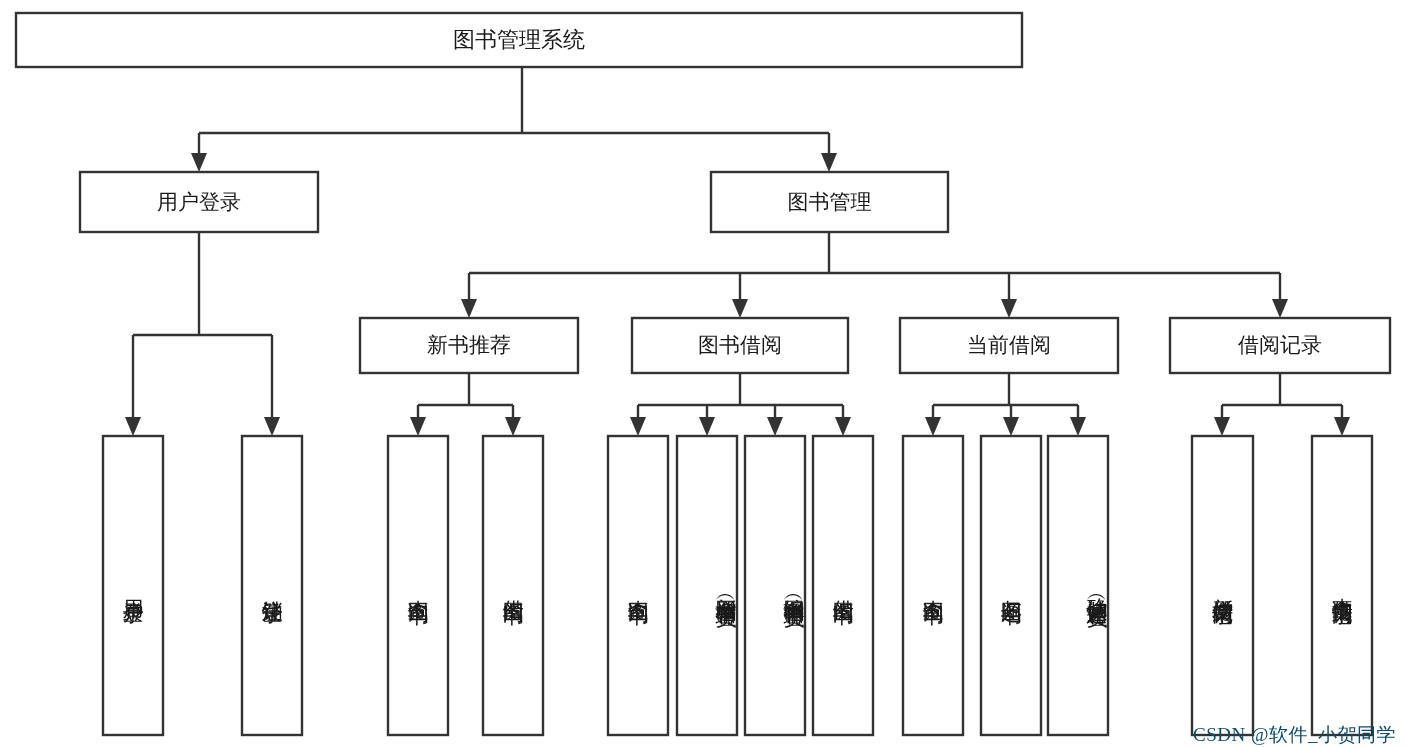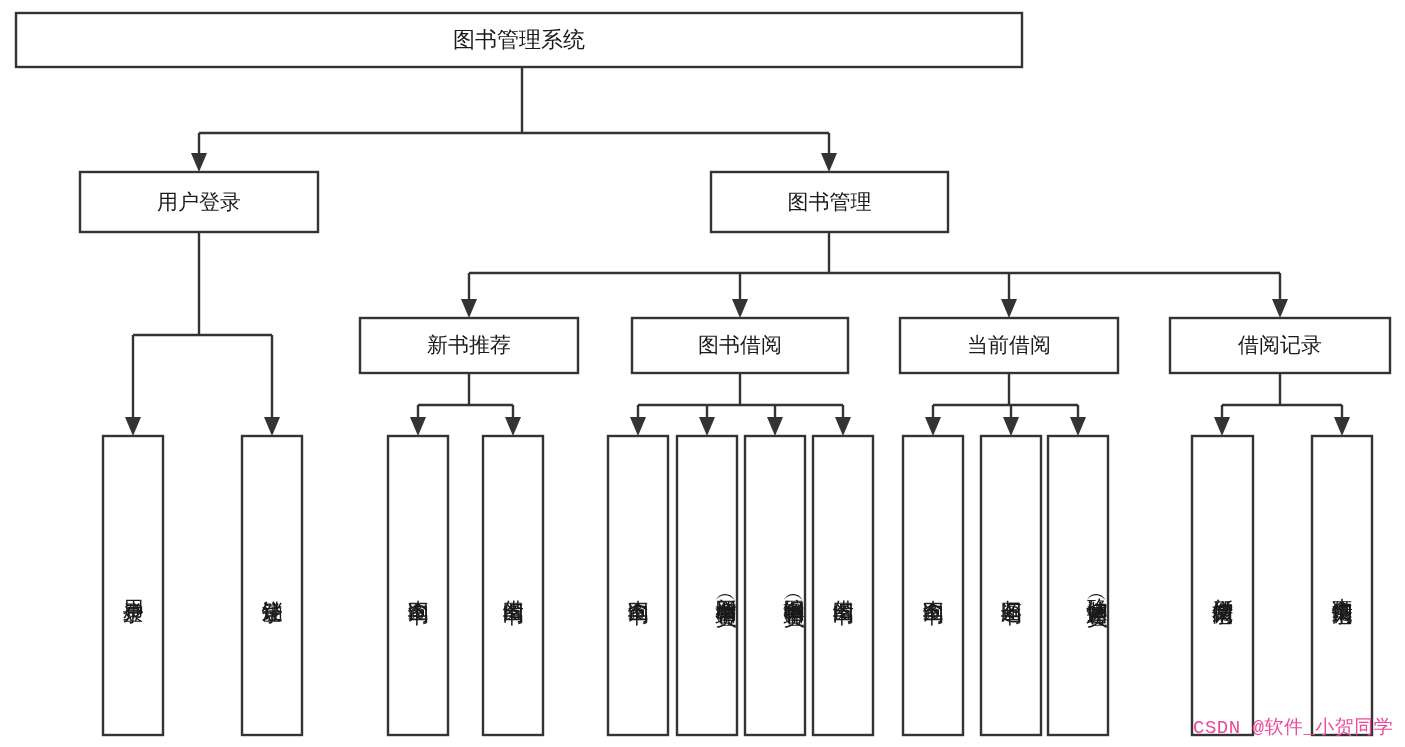--- a/index.html
+++ b/index.html
@@ -65,25 +65,26 @@
     letter-spacing: 1.5px;
     white-space: nowrap;
     display: flex;
     justify-content: center;
     pointer-events: none;
   }
   .leaf-label.center { align-items: center; }
   .leaf-label.top { align-items: flex-start; padding-top: 4px; box-sizing: border-box; }
   .watermark {
     position: absolute;
-    font-family: Liberation Mono, monospace;
+    font-family: Liberation Serif, serif;
     font-size: 19px;
-    color: #ec4899;
+    color: #0c4a6e;
     white-space: nowrap;
     letter-spacing: 0.5px;
+    margin-top: 8px;
   }
 </style>
 </head>
 <body>
 
 <div id="diagram-root">
   <svg class="diagram-canvas" id="diagram-svg" viewBox="0 0 1405 747" xmlns="http://www.w3.org/2000/svg">
       <line x1="522" y1="67" x2="522" y2="133" class="connector-line"></line>
       <line x1="199" y1="133" x2="829" y2="133" class="connector-line"></line>
       <line x1="199" y1="133" x2="199" y2="153" class="connector-line"></line>

